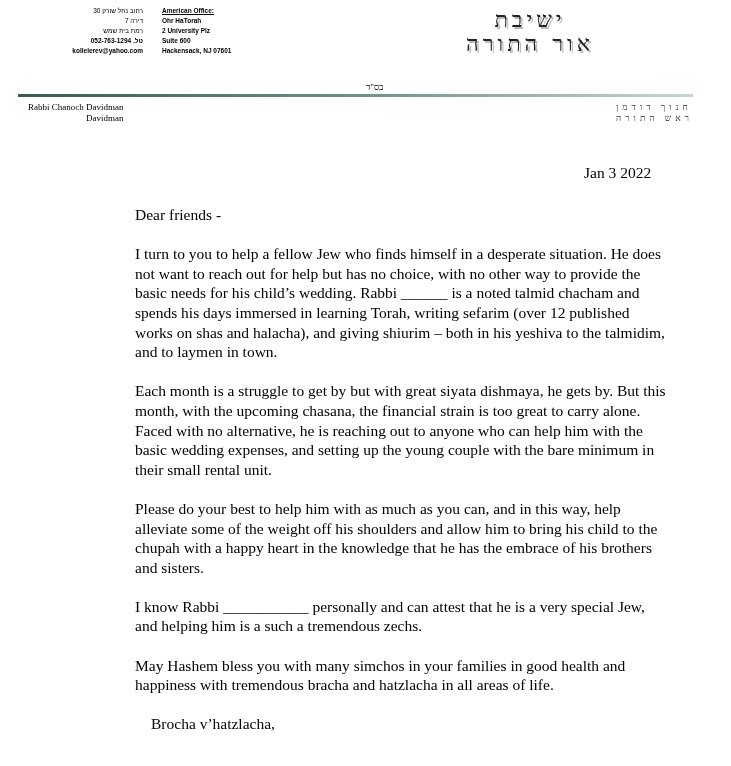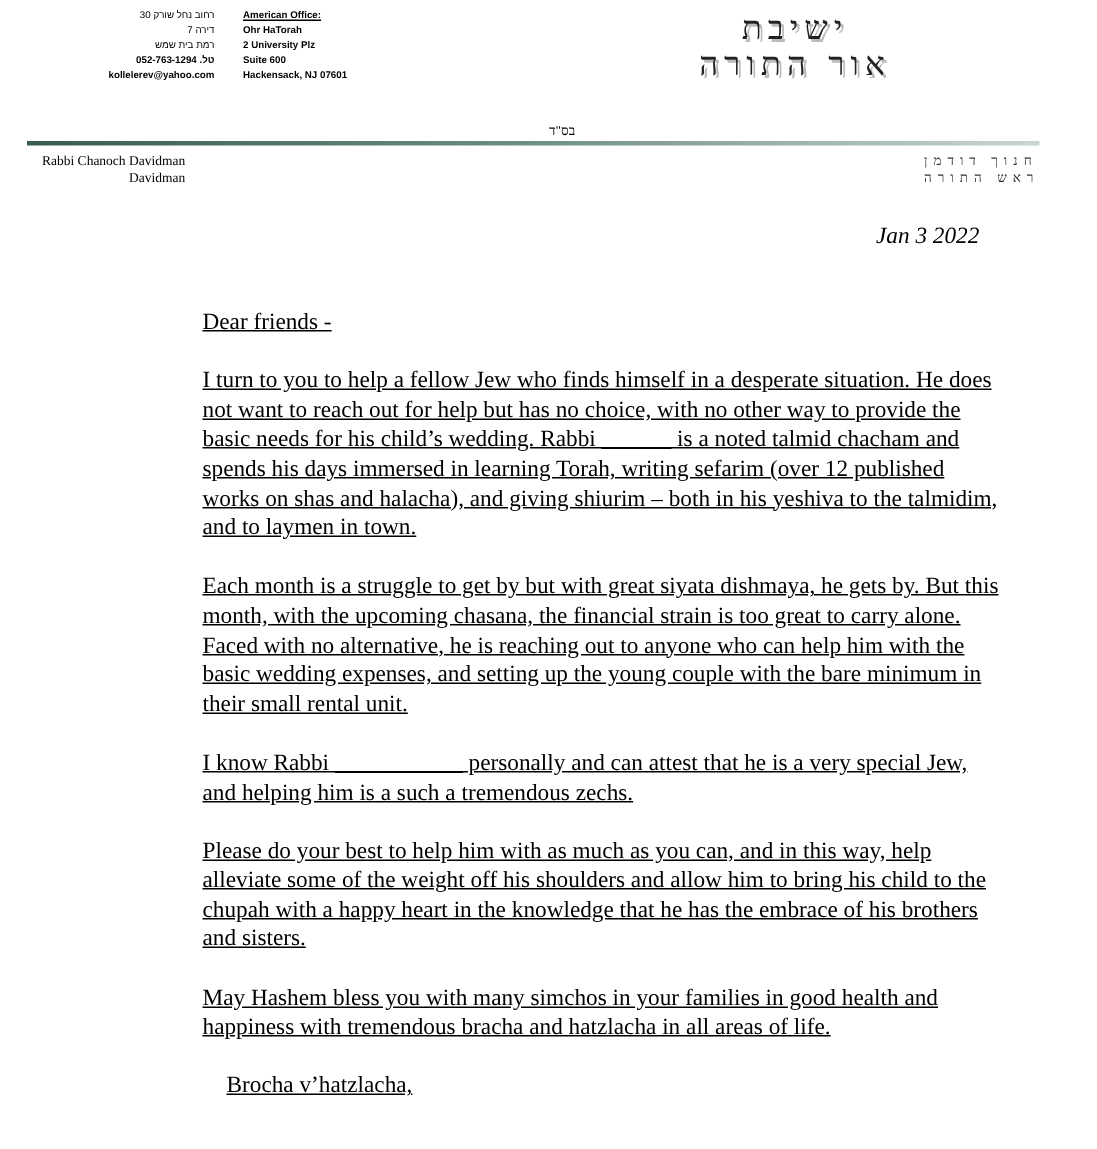--- a/index.html
+++ b/index.html
@@ -8,22 +8,22 @@
   .hdr-il .he { font-weight:normal; direction:rtl; }
   .hdr-us { position:absolute; left:162px; top:6px; font-family:"Liberation Sans", sans-serif; font-size:6.5px; line-height:10px; font-weight:bold; }
   .hdr-us .ttl { text-decoration:underline; font-weight:900; }
   .logo { position:absolute; left:440px; top:8px; width:180px; text-align:center; font-family:"DejaVu Serif", serif; direction:rtl; color:#222; text-shadow:2px 2px 0 #bbb; }
   .logo .l1 { font-size:22px; line-height:24px; letter-spacing:4px; }
   .logo .l2 { font-size:22px; line-height:24px; letter-spacing:4px; }
   .bsd { position:absolute; left:366px; top:82px; font-size:9px; font-family:"Liberation Serif", serif; direction:rtl; }
   .rule { position:absolute; left:18px; top:94px; width:675px; height:3px; background:linear-gradient(to right, #3a5a52, #6f8f86 50%, #c9d6d2); }
   .sig-en { position:absolute; left:28px; top:102px; font-size:9px; line-height:11px;text-align:right; }
   .sig-he { position:absolute; right:38px; top:102px; font-size:9px; line-height:11px; text-align:left; direction:rtl; letter-spacing:4px; color:#333; }
-  .date { position:absolute; left:584px; top:149px; font-size:15.5px;font-style:italic; }
-  .letter { position:absolute; left:135px; top:205px; width:535px; font-size:15.5px; line-height:19.6px;text-decoration:underline; }
+  .date { position:absolute; left:584px; top:164px; font-size:15.5px; }
+  .letter { position:absolute; left:135px; top:205px; width:535px; font-size:15.5px; line-height:19.6px; }
   .letter p { margin:0 0 19.6px 0; }
   .letter .closing { margin:16px; }
 </style>
 </head>
 <body>
 
 <div class="hdr-il">
   <div class="he">רחוב נחל שורק 30</div>
   <div class="he">דירה 7</div>
   <div class="he">רמת בית שמש</div>
@@ -56,17 +56,17 @@
   <div>חנוך דודמן</div>
   <div>ראש התורה</div>
 </div>
 
 <div class="date">Jan 3 2022</div>
 
 <div class="letter">
   <p>Dear friends -</p>
   <p>I turn to you to help a fellow Jew who finds himself in a desperate situation. He does not want to reach out for help but has no choice, with no other way to provide the basic needs for his child’s wedding. Rabbi ______ is a noted talmid chacham and spends his days immersed in learning Torah, writing sefarim (over 12 published works on shas and halacha), and giving shiurim – both in his yeshiva to the talmidim, and to laymen in town.</p>
   <p>Each month is a struggle to get by but with great siyata dishmaya, he gets by. But this month, with the upcoming chasana, the financial strain is too great to carry alone. Faced with no alternative, he is reaching out to anyone who can help him with the basic wedding expenses, and setting up the young couple with the bare minimum in their small rental unit.</p>
+  <p>Please do your best to help him with as much as you can, and in this way, help alleviate some of the weight off his shoulders and allow him to bring his child to the chupah with a happy heart in the knowledge that he has the embrace of his brothers and sisters.</p>
   <p>I know Rabbi ___________  personally and can attest that he is a very special Jew, and helping him is a such a tremendous zechs.</p>
-  <p>Please do your best to help him with as much as you can, and in this way, help alleviate some of the weight off his shoulders and allow him to bring his child to the chupah with a happy heart in the knowledge that he has the embrace of his brothers and sisters.</p>
   <p>May Hashem bless you with many simchos in your families in good health and happiness with tremendous bracha and hatzlacha in all areas of life.</p>
   <p class="closing">Brocha v’hatzlacha,</p>
 </div>
 
 </body></html>

